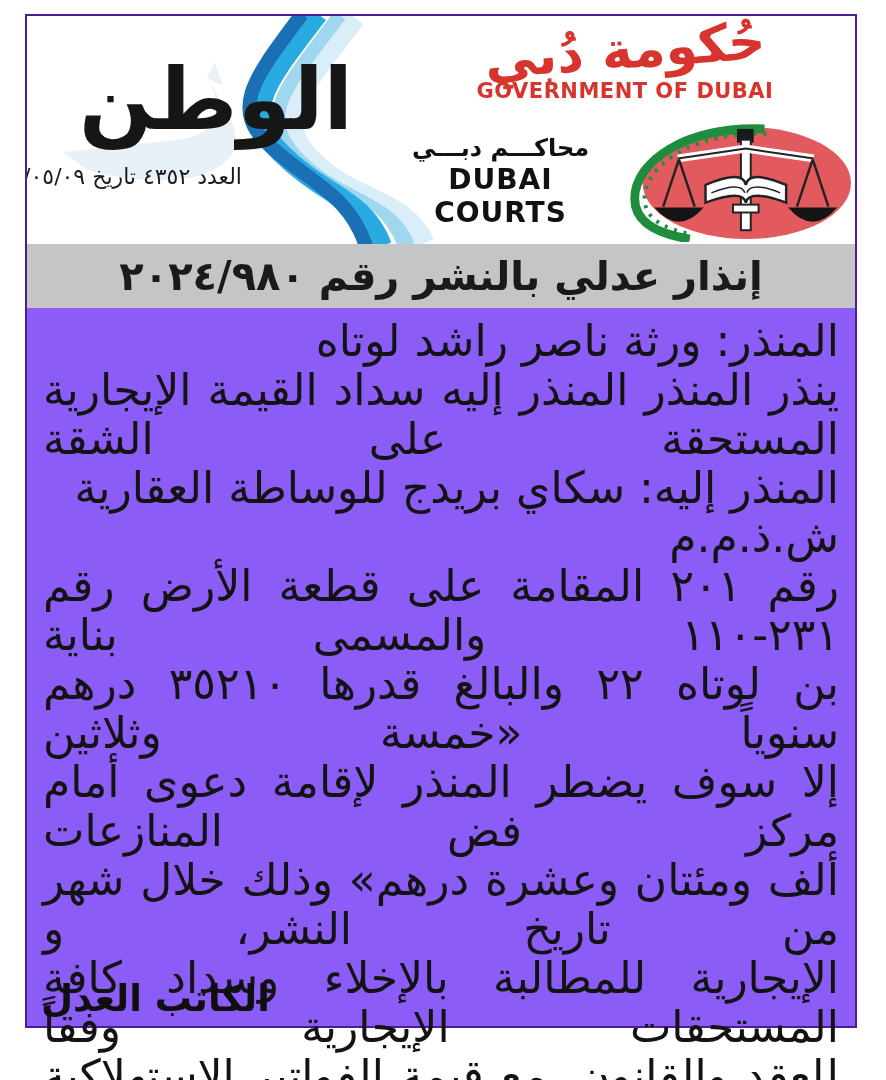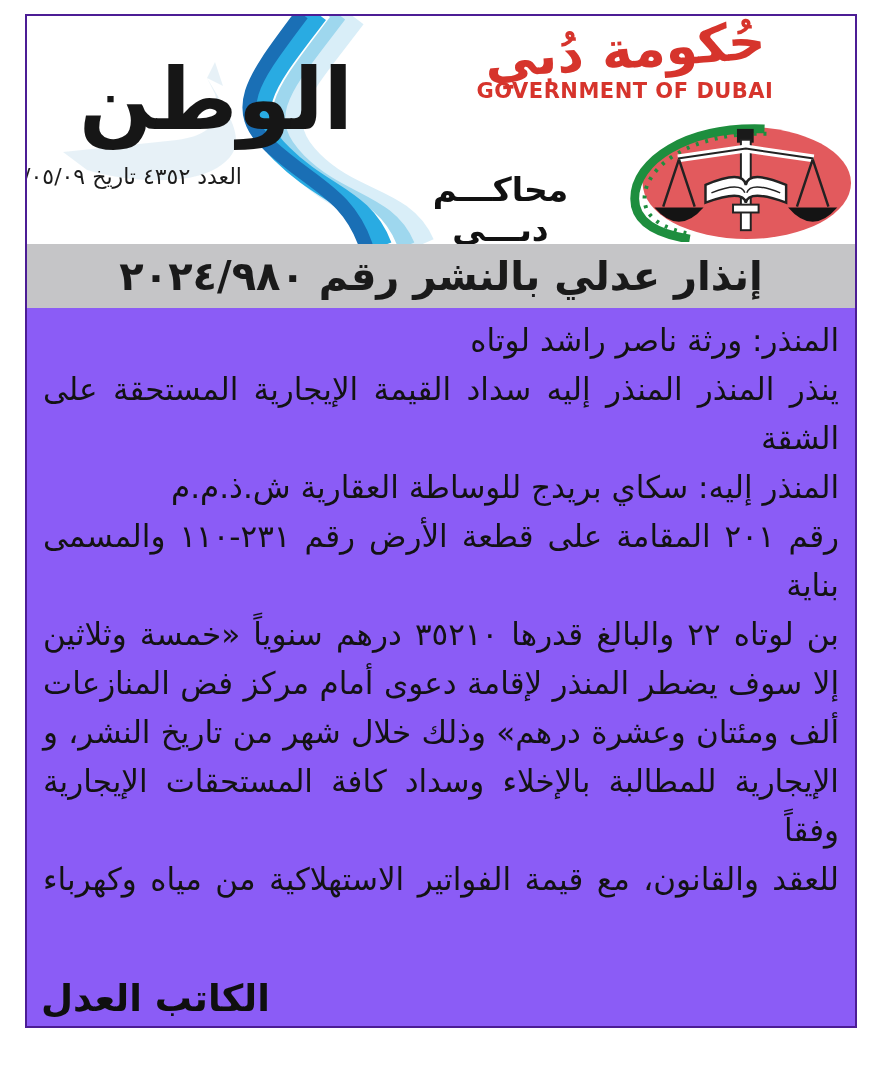--- a/index.html
+++ b/index.html
@@ -11,31 +11,31 @@
   .wave-svg{position:absolute;left:195px;top:-2px;width:225px;height:232px;}
   .map-svg{position:absolute;left:30px;top:40px;width:260px;height:150px;opacity:.5;}
   .watan-title{position:absolute;left:52px;top:40px;font-size:86px;font-weight:bold;color:#161616;line-height:1;direction:rtl;}
   .issue-line{position:absolute;left:0;top:148px;width:215px;text-align:center;font-size:22px;color:#1b1b1b;direction:rtl;white-space:nowrap;}
 
   .gov-block{position:absolute;right:55px;top:6px;width:350px;text-align:center;}
   .gov-arabic{font-size:52px;font-weight:bold;line-height:1.1;transform:rotate(-4deg);direction:rtl;}
   .gov-english{font-size:21px;font-weight:bold;letter-spacing:.5px;margin-top:0;}
 
   .courts-text{position:absolute;right:242px;top:118px;width:225px;text-align:center;direction:rtl;}
-  .courts-arabic{font-size:33px;font-weight:bold;color:#111;line-height:1.2;margin-top:36px;}
+  .courts-arabic{font-size:24px;font-weight:bold;color:#111;line-height:1.2;}
   .courts-english{font-size:28px;font-weight:bold;color:#111;letter-spacing:1px;direction:ltr;}
   .emblem-svg{position:absolute;right:0px;top:108px;width:240px;height:118px;}
 
   
   .header-bar{position:relative;width:100%;height:64px;display:flex;align-items:center;justify-content:center;}
   .header-title{font-size:40px;font-weight:bold;color:#1a1a1a;direction:rtl;white-space:nowrap;}
 
   
   .body-text{position:relative;padding:8px 16px 0 16px;direction:rtl;color:#131313;}
-  .bline{font-size:31px;line-height:49px;text-align:right;}
+  .bline{font-size:44px;line-height:49px;text-align:right;}
   .bline.just{text-align:justify;text-align-last:justify;}
   .signature{position:absolute;left:14px;bottom:6px;font-size:37px;font-weight:bold;color:#0f0f0f;direction:rtl;}
 </style>
 </head>
 <body>
 
 <div class="page">
   <div class="frame">
 
     <div class="top-section">

